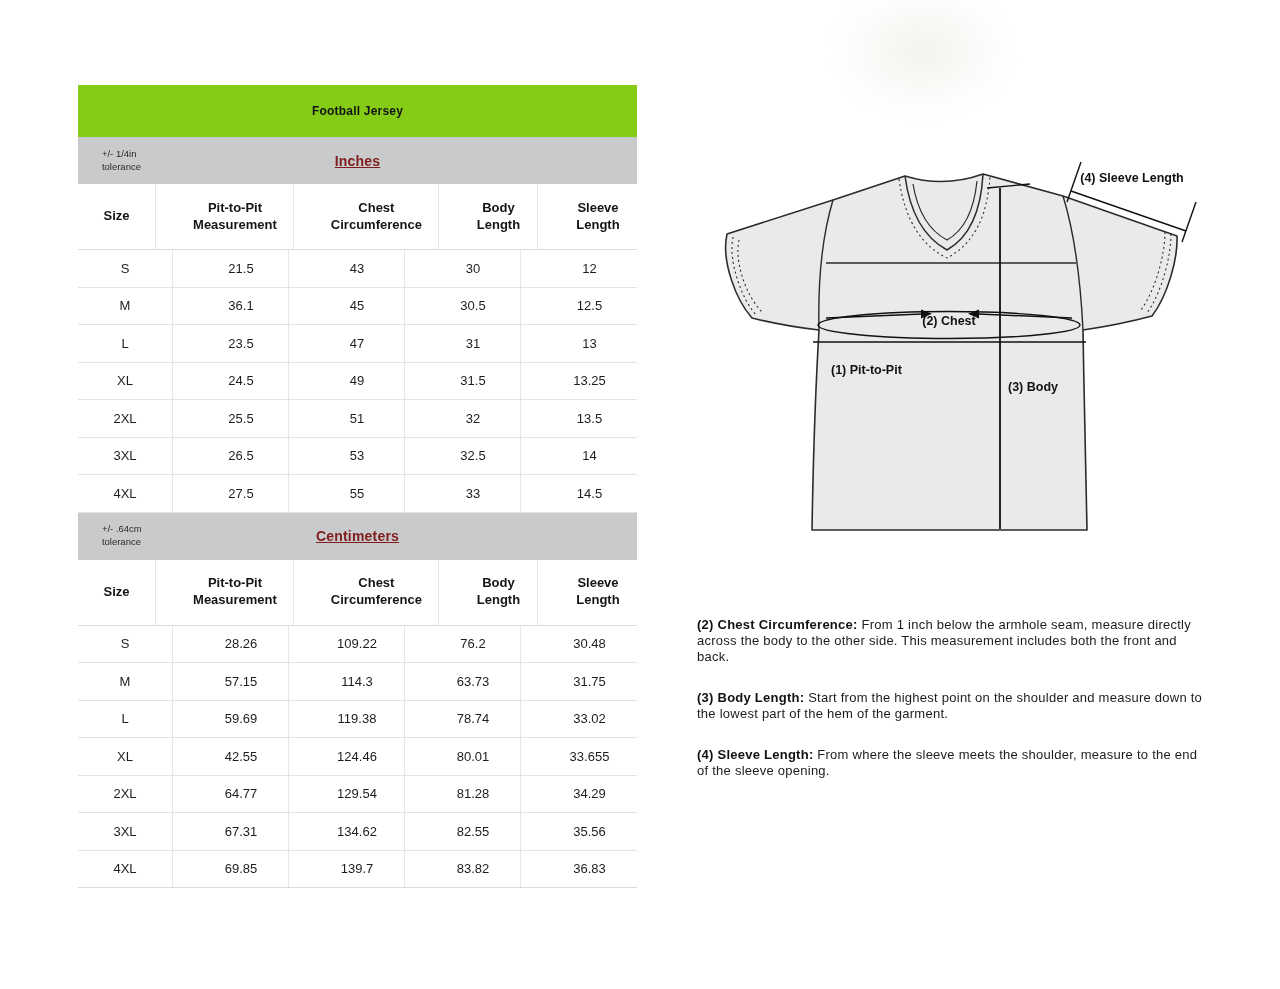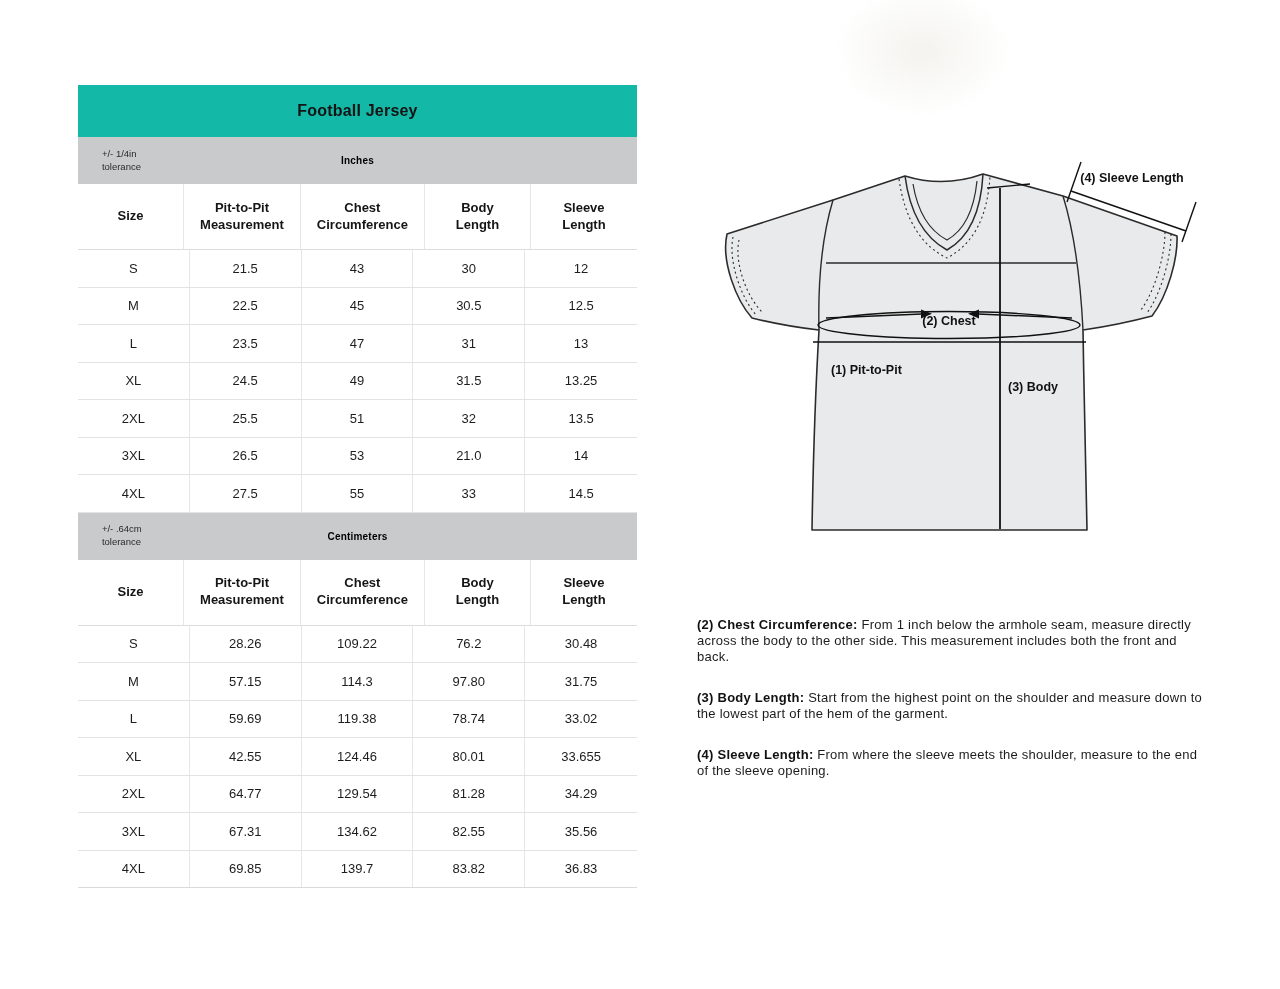--- a/index.html
+++ b/index.html
@@ -6,29 +6,29 @@
   html,body { background:#fff; }
   body { font-family:"Liberation Sans", sans-serif; color:#1b1b1b; }
   .page { position:relative; width:1280px; height:989px; background:#ffffff; overflow:hidden; }
 
   .ghost-mark { position:absolute; left:832px; top:-14px; width:180px; height:130px;
     background:radial-gradient(ellipse at center, rgba(242,241,236,0.9), rgba(255,255,255,0) 70%);
     filter:blur(5px); pointer-events:none; }
 
   
   .size-table { position:absolute; left:78px; top:85px; width:559px; }
-  .title-band { height:52px; background:#14b8a6; display:flex; align-items:center; justify-content:center;
-    font-weight:bold; font-size:16px; color:#141414; letter-spacing:0.2px; }
+  .title-band { height:52px; background:#84cc16; display:flex; align-items:center; justify-content:center;
+    font-weight:bold; font-size:12px; color:#141414; letter-spacing:0.2px; }
   .unit-band { position:relative; height:47px; background:#c9cacb; display:flex; align-items:center; justify-content:center; }
-  .unit-label { font-weight:bold; font-size:10px; color:#000000; letter-spacing:0.2px; }
+  .unit-label { font-weight:bold; font-size:14px; color:#7f1d1d; letter-spacing:0.2px;text-decoration:underline; }
   .tolerance { position:absolute; left:0; top:0; width:20%; height:100%;
     display:flex; align-items:center; justify-content:center; }
   .tolerance .tol-inner { display:inline-block; max-width:64px; font-size:9.5px; line-height:1.35;
     color:#2a2a2a; text-align:left; }
-  .row { display:grid; grid-template-columns:repeat(5,1fr); background:#fff; }
+  .row { display:grid; grid-template-columns:repeat(5,1fr); background:#fff;gap:21px; }
   .cell { display:flex; align-items:center; justify-content:center; text-align:center;
     font-size:13px; color:#1d1d1d; border-right:1px solid #e7e7e7; }
   .cell:last-child { border-right:none; }
   .header-row { min-height:66px; border-bottom:1px solid #dcdcdc; }
   .header-row .cell { font-weight:bold; font-size:13px; line-height:1.3; padding:10px 16px; color:#151515; }
   .data-row { height:37.5px; border-bottom:1px solid #e3e3e3; }
   .data-row:last-child { border-bottom:1px solid #dadada; }
 
   
   .diagram { position:absolute; left:700px; top:128px; width:520px; height:434px; }
@@ -63,21 +63,21 @@
         </div>
         <div class="row data-row">
           <div class="cell">S</div>
           <div class="cell">21.5</div>
           <div class="cell">43</div>
           <div class="cell">30</div>
           <div class="cell">12</div>
         </div>
         <div class="row data-row">
           <div class="cell">M</div>
-          <div class="cell">22.5</div>
+          <div class="cell">36.1</div>
           <div class="cell">45</div>
           <div class="cell">30.5</div>
           <div class="cell">12.5</div>
         </div>
         <div class="row data-row">
           <div class="cell">L</div>
           <div class="cell">23.5</div>
           <div class="cell">47</div>
           <div class="cell">31</div>
           <div class="cell">13</div>
@@ -93,21 +93,21 @@
           <div class="cell">2XL</div>
           <div class="cell">25.5</div>
           <div class="cell">51</div>
           <div class="cell">32</div>
           <div class="cell">13.5</div>
         </div>
         <div class="row data-row">
           <div class="cell">3XL</div>
           <div class="cell">26.5</div>
           <div class="cell">53</div>
-          <div class="cell">21.0</div>
+          <div class="cell">32.5</div>
           <div class="cell">14</div>
         </div>
         <div class="row data-row">
           <div class="cell">4XL</div>
           <div class="cell">27.5</div>
           <div class="cell">55</div>
           <div class="cell">33</div>
           <div class="cell">14.5</div>
         </div>
         <div class="unit-band">
@@ -127,21 +127,21 @@
           <div class="cell">S</div>
           <div class="cell">28.26</div>
           <div class="cell">109.22</div>
           <div class="cell">76.2</div>
           <div class="cell">30.48</div>
         </div>
         <div class="row data-row">
           <div class="cell">M</div>
           <div class="cell">57.15</div>
           <div class="cell">114.3</div>
-          <div class="cell">97.80</div>
+          <div class="cell">63.73</div>
           <div class="cell">31.75</div>
         </div>
         <div class="row data-row">
           <div class="cell">L</div>
           <div class="cell">59.69</div>
           <div class="cell">119.38</div>
           <div class="cell">78.74</div>
           <div class="cell">33.02</div>
         </div>
         <div class="row data-row">

